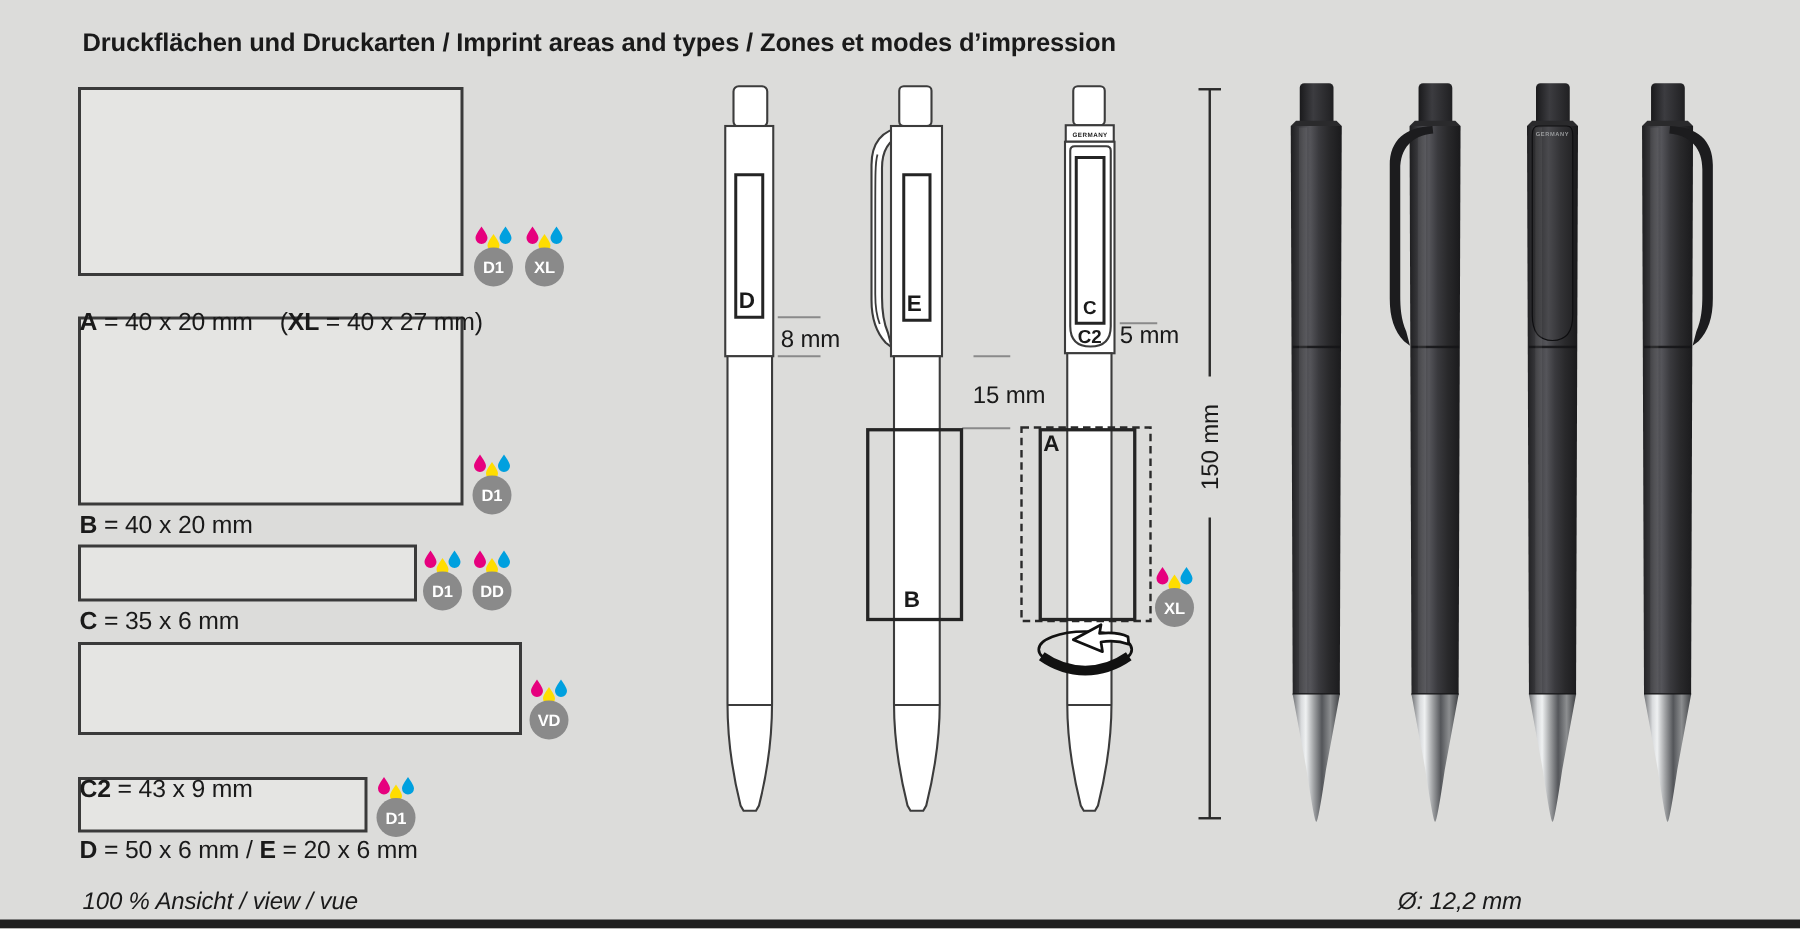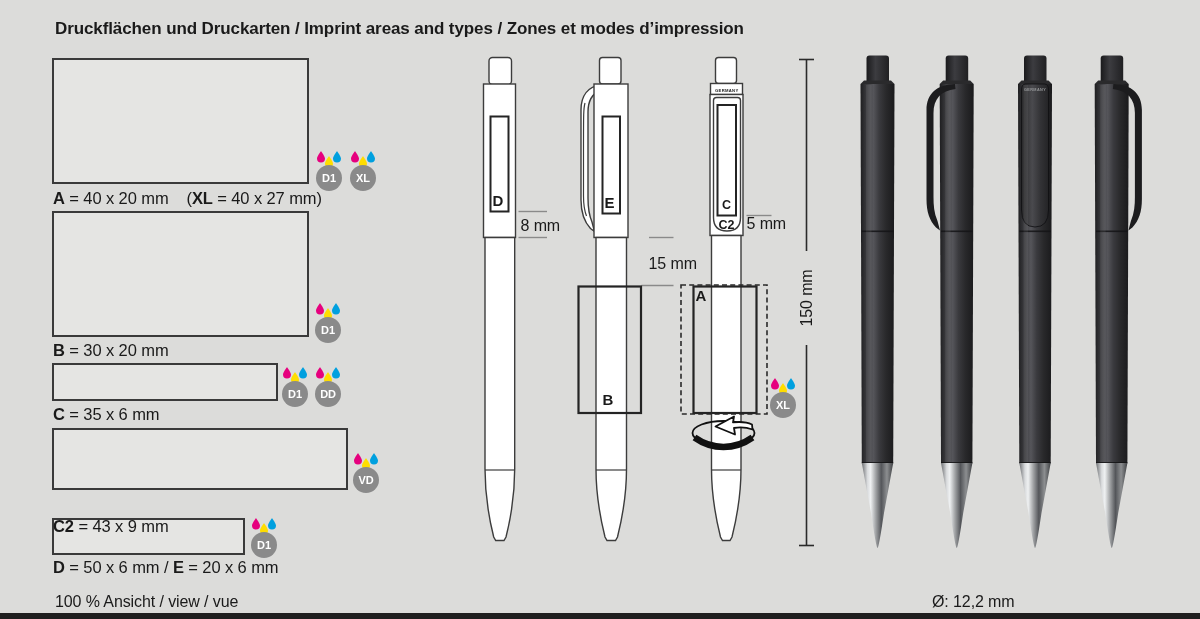--- a/index.html
+++ b/index.html
@@ -15,21 +15,21 @@
     left:55px;top:19px;font-size:17px;font-weight:bold;white-space:pre;
   }
   .area-box{
     position:absolute;border:2px solid #3a3a3a;background:#e5e5e3;box-sizing:border-box;
   }
   .area-label{
     position:absolute;font-size:16.5px;white-space:pre;
   }
   .area-label b{font-weight:bold;}
   .footer-label{
-    position:absolute;top:593px;font-size:16px;white-space:pre;
+    position:absolute;top:593px;font-size:16px;white-space:pre;font-style:italic;
   }
   .badge{position:absolute;width:28px;height:40px;overflow:visible;}
   .badge-txt{
     font-family:"Liberation Sans",sans-serif;font-weight:bold;font-size:11px;
     fill:#ffffff;text-anchor:middle;
   }
   svg text{font-family:"Liberation Sans",sans-serif;fill:#1a1a1a;}
   .plab{font-weight:bold;font-size:15px;}
   .plab-sm{font-weight:bold;font-size:12.5px;}
   .dim{font-size:16px;}
@@ -57,22 +57,22 @@
 
   <div class="abs title">Druckflächen und Druckarten / Imprint areas and types / Zones et modes d’impression</div>
 
   <div>
     <div class="area-box" style="left:52px;top:58px;width:257px;height:126px"></div>
     <div class="area-box" style="left:52px;top:211px;width:257px;height:126px"></div>
     <div class="area-box" style="left:52px;top:363px;width:226px;height:38px"></div>
     <div class="area-box" style="left:52px;top:428px;width:296px;height:62px"></div>
     <div class="area-box" style="left:52px;top:518px;width:193px;height:37px"></div>
 
-    <div class="area-label" style="left:53px;top:189px"><b>A</b><span> = 40 x 20 mm    (</span><b>XL</b><span> = 40 x 27 mm)</span></div>
-    <div class="area-label" style="left:53px;top:341px"><b>B</b><span> = 30 x 20 mm</span></div>
+    <div class="area-label" style="left:53px;top:206px"><b>A</b><span> = 40 x 20 mm    (</span><b>XL</b><span> = 40 x 27 mm)</span></div>
+    <div class="area-label" style="left:53px;top:341px"><b>B</b><span> = 40 x 20 mm</span></div>
     <div class="area-label" style="left:53px;top:405px"><b>C</b><span> = 35 x 6 mm</span></div>
     <div class="area-label" style="left:53px;top:517px"><b>C2</b><span> = 43 x 9 mm</span></div>
     <div class="area-label" style="left:53px;top:558px"><b>D</b><span> = 50 x 6 mm / </span><b>E</b><span> = 20 x 6 mm</span></div>
 
     <svg class="badge" style="left:315px;top:151px" viewBox="0 0 28 40">
       <use href="#drop" x="2" y="0" fill="#e6007e"></use>
       <use href="#drop" x="18" y="0" fill="#00a0df"></use>
       <use href="#drop" x="10" y="5" fill="#ffdd00"></use>
       <circle cx="14" cy="27" r="13" fill="#8a8a8a"></circle>
         <text class="badge-txt" x="14" y="31">D1</text>

